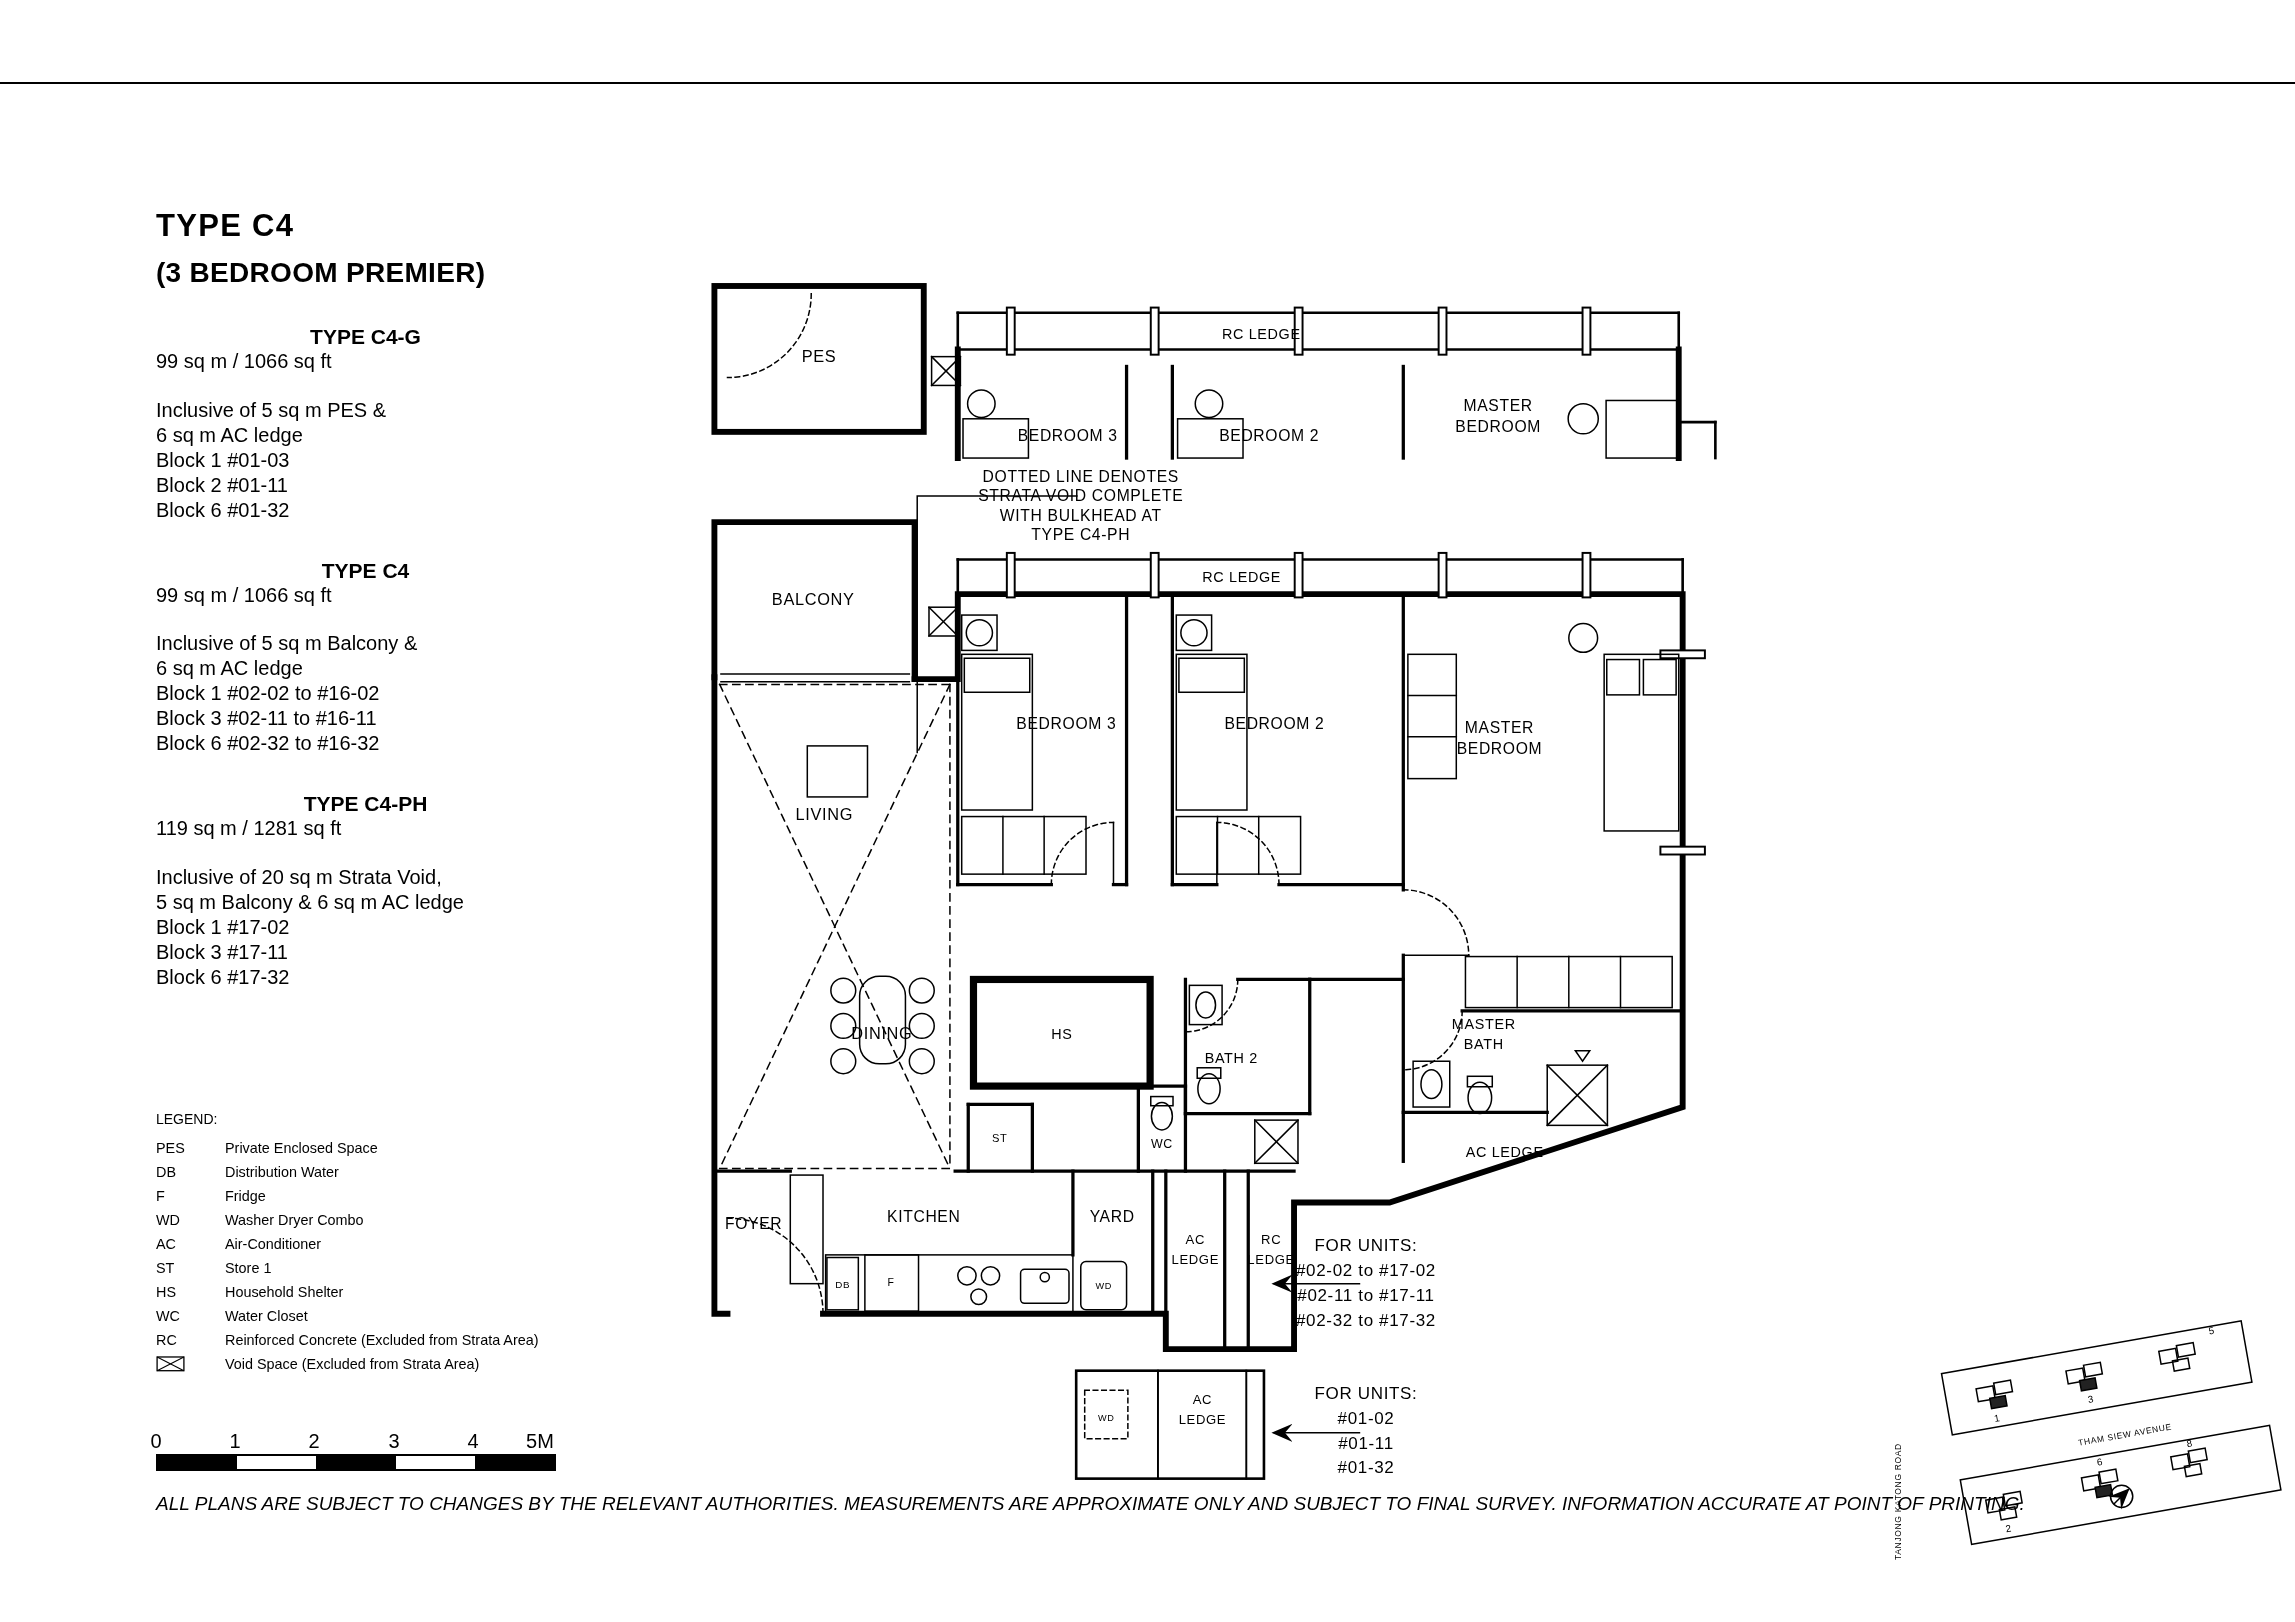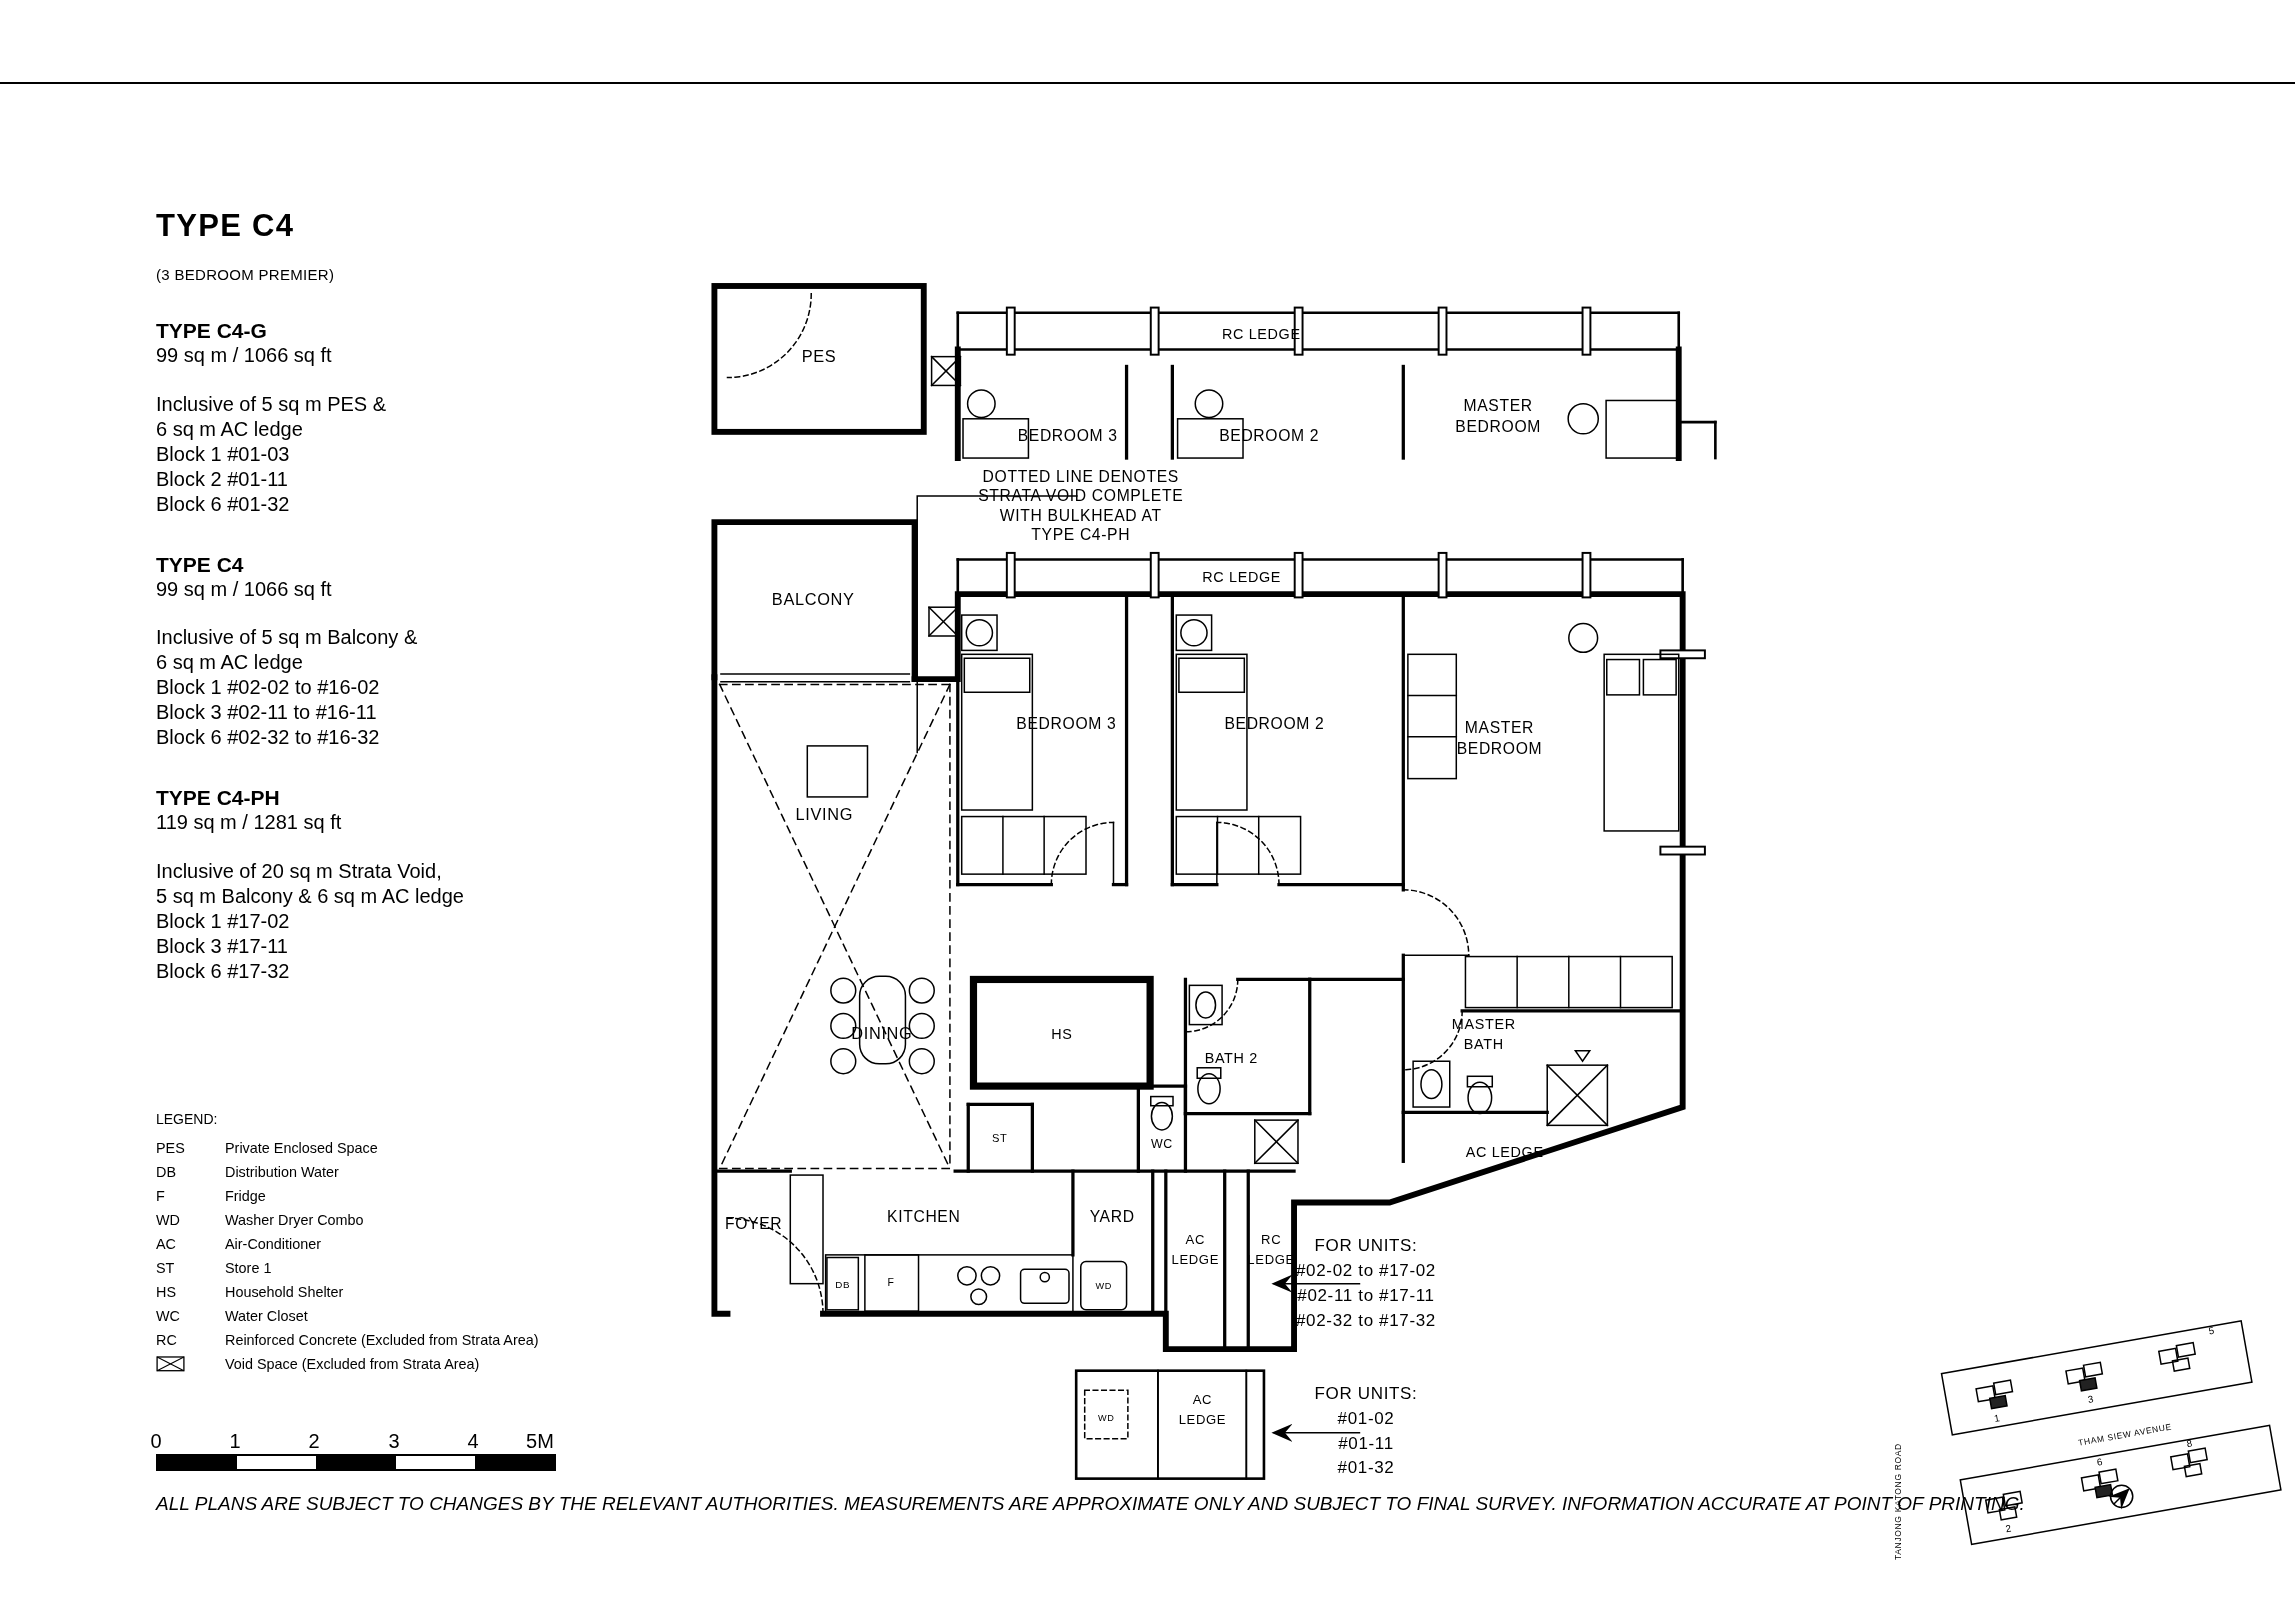--- a/index.html
+++ b/index.html
@@ -2,23 +2,23 @@
 <html style="font-size:10.5px"><head>
 <meta charset="utf-8">
 <style>
   html,body{margin:0;padding:0;}
   body{width:2295px;height:1622px;background:#fff;position:relative;
        font-family:"Liberation Sans",sans-serif;color:#000;overflow:hidden;}
   .topline{position:absolute;left:0;top:82px;width:2295px;height:2px;background:#000;}
   
   .leftcol{position:absolute;left:156px;top:208px;width:419px;}
   .title{font-size:31px;font-weight:bold;letter-spacing:1.3px;}
-  .subtitle{font-size:15px;font-weight:normal;margin-top:22px;letter-spacing:0.3px;}
+  .subtitle{font-size:28px;font-weight:bold;margin-top:13px;letter-spacing:0.3px;}
   .spec{margin-top:35px;font-size:20px;line-height:25px;}
-  .spec .name{font-weight:bold;font-size:21px;}
+  .spec .name{font-weight:bold;font-size:21px;text-align:center;}
   .spec .gap{height:23.6px;}
   
   .legend{position:absolute;left:156px;top:1111px;font-size:14.4px;}
   .lg-title{font-size:14px;margin-bottom:9.2px;}
   .lg-row{display:flex;height:24px;align-items:center;}
   .lg-abbr{width:69px;flex:0 0 69px;}
   .lg-icon{width:69px;flex:0 0 69px;display:flex;align-items:center;}
   
   .scalebar{position:absolute;left:156px;top:1430px;width:432px;}
   .ticks{position:relative;height:23.6px;font-size:20px;}

